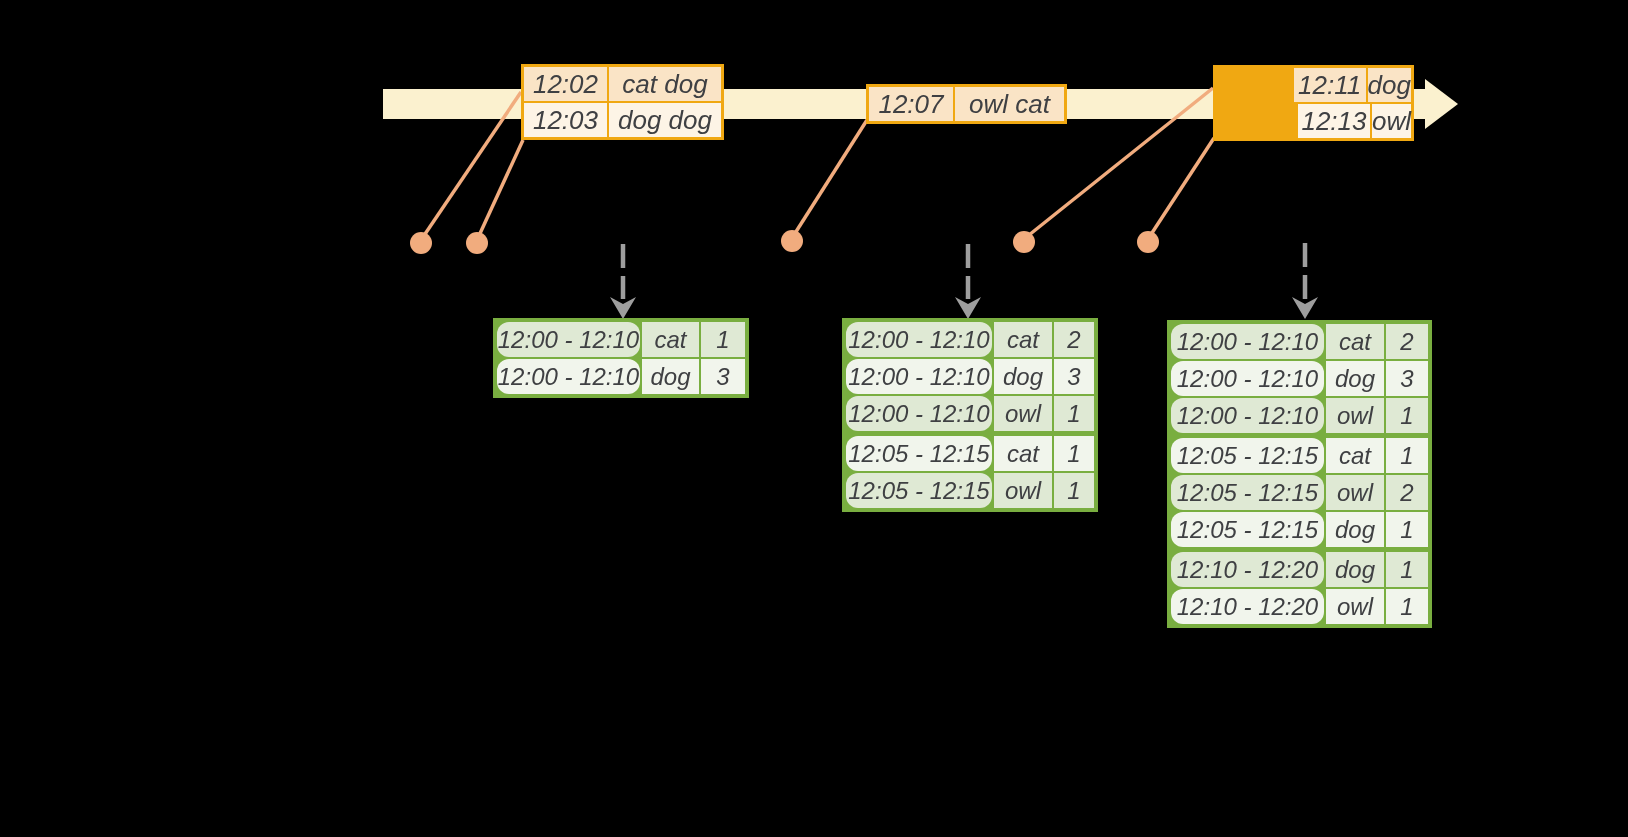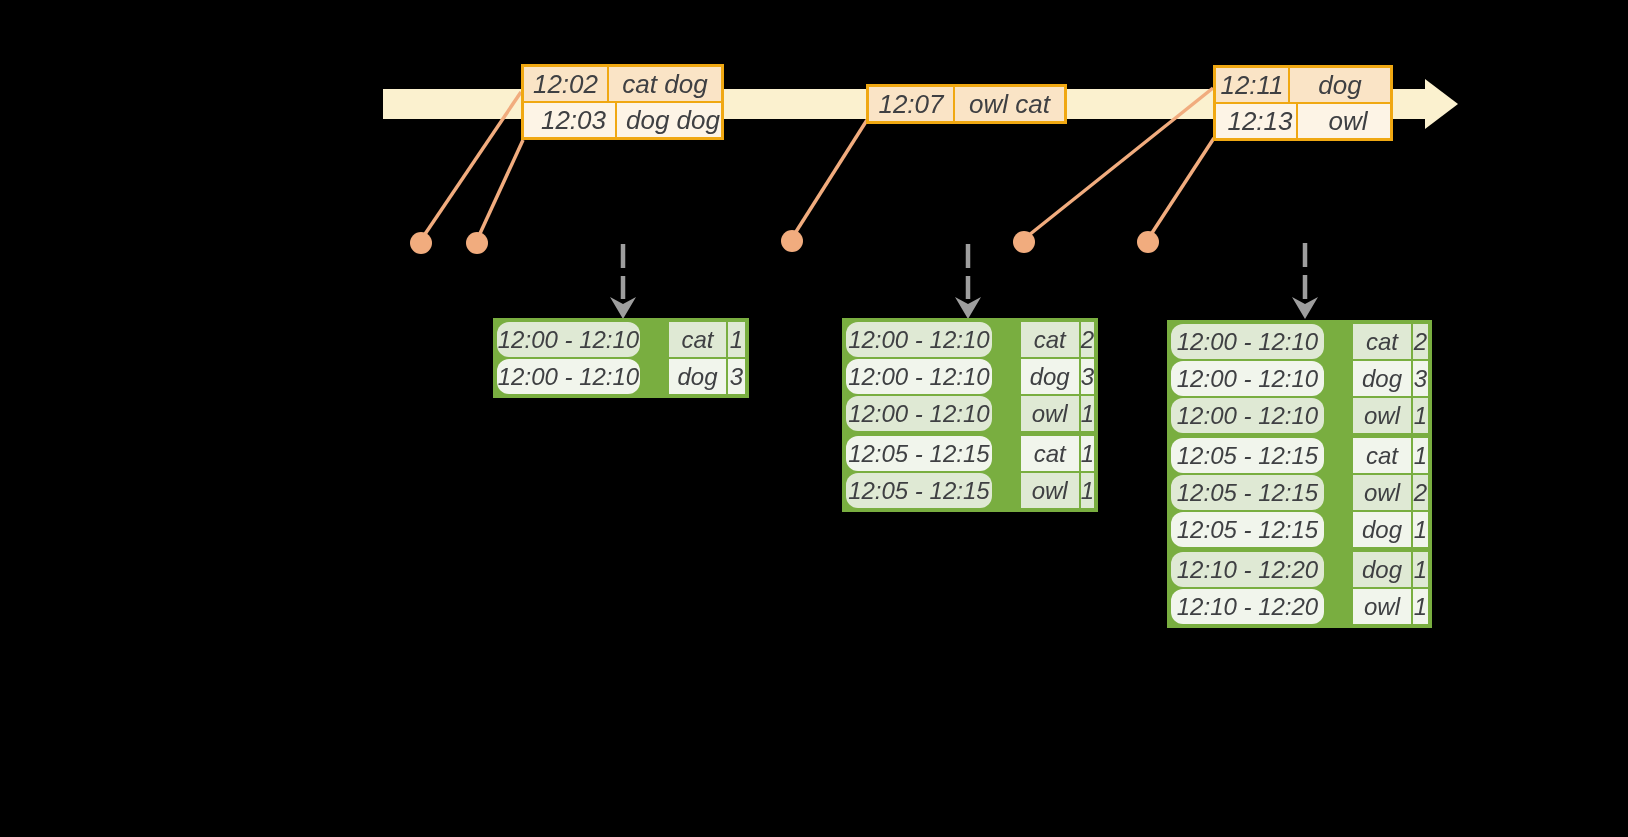--- a/index.html
+++ b/index.html
@@ -12,29 +12,29 @@
   .tl-head{position:absolute;left:1425px;top:79px;width:0;height:0;z-index:1;
     border-top:25px solid transparent;border-bottom:25px solid transparent;border-left:33px solid #fbf1cf;}
   
   .etable{position:absolute;z-index:3;box-sizing:border-box;background:#f0a812;
     border:3px solid #f0a812;display:flex;flex-direction:column;gap:2px;}
   .erow{display:flex;gap:2px;height:34px;}
   .ecell{display:flex;align-items:center;justify-content:center;font-size:26px;line-height:1;}
   .ecell.etime{width:var(--timew);}
   .ecell.ewords{flex:1;}
   .erow.dark  .ecell{background:#fae4c6;}
-  .erow.light .ecell{background:#fdf4e6;padding-left:8px;}
+  .erow.light .ecell{background:#fdf4e6;}
   
   .gtable{position:absolute;z-index:3;box-sizing:border-box;background:#79ae40;
     border:4px solid #79ae40;display:flex;flex-direction:column;gap:2px;}
   .grow{display:flex;gap:2px;height:35px;}
   .grow.group-start{margin-top:3px;}
   .gcell{display:flex;align-items:center;justify-content:center;font-size:24px;line-height:1;}
   .gcell.time{width:var(--wtime);border-radius:12px;}
-  .gcell.word{width:var(--wword);margin-left:27px;}
+  .gcell.word{width:var(--wword);}
   .gcell.count{flex:1;}
   .grow.dark  .gcell{background:#dfe9d4;}
   .grow.light .gcell{background:#f1f5ec;}
   
   #overlay{position:absolute;left:0;top:0;z-index:2;}
 </style>
 </head>
 <body>
 
 <div id="canvas">
@@ -78,21 +78,21 @@
         <div class="ecell etime">12:03</div>
         <div class="ecell ewords">dog dog</div>
       </div>
     </div>
   <div class="etable" style="left:866px;top:84px;width:201px;height:40px;--timew:84px;">
       <div class="erow dark">
         <div class="ecell etime">12:07</div>
         <div class="ecell ewords">owl cat</div>
       </div>
     </div>
-  <div class="etable" style="left:1213px;top:65px;width:180px;height:76px;--timew:72px;">
+  <div class="etable" style="left:1213px;top:65px;width:201px;height:76px;align-items:flex-end;--timew:72px;">
       <div class="erow dark">
         <div class="ecell etime">12:11</div>
         <div class="ecell ewords">dog</div>
       </div>
       <div class="erow light">
         <div class="ecell etime">12:13</div>
         <div class="ecell ewords">owl</div>
       </div>
     </div>
 

